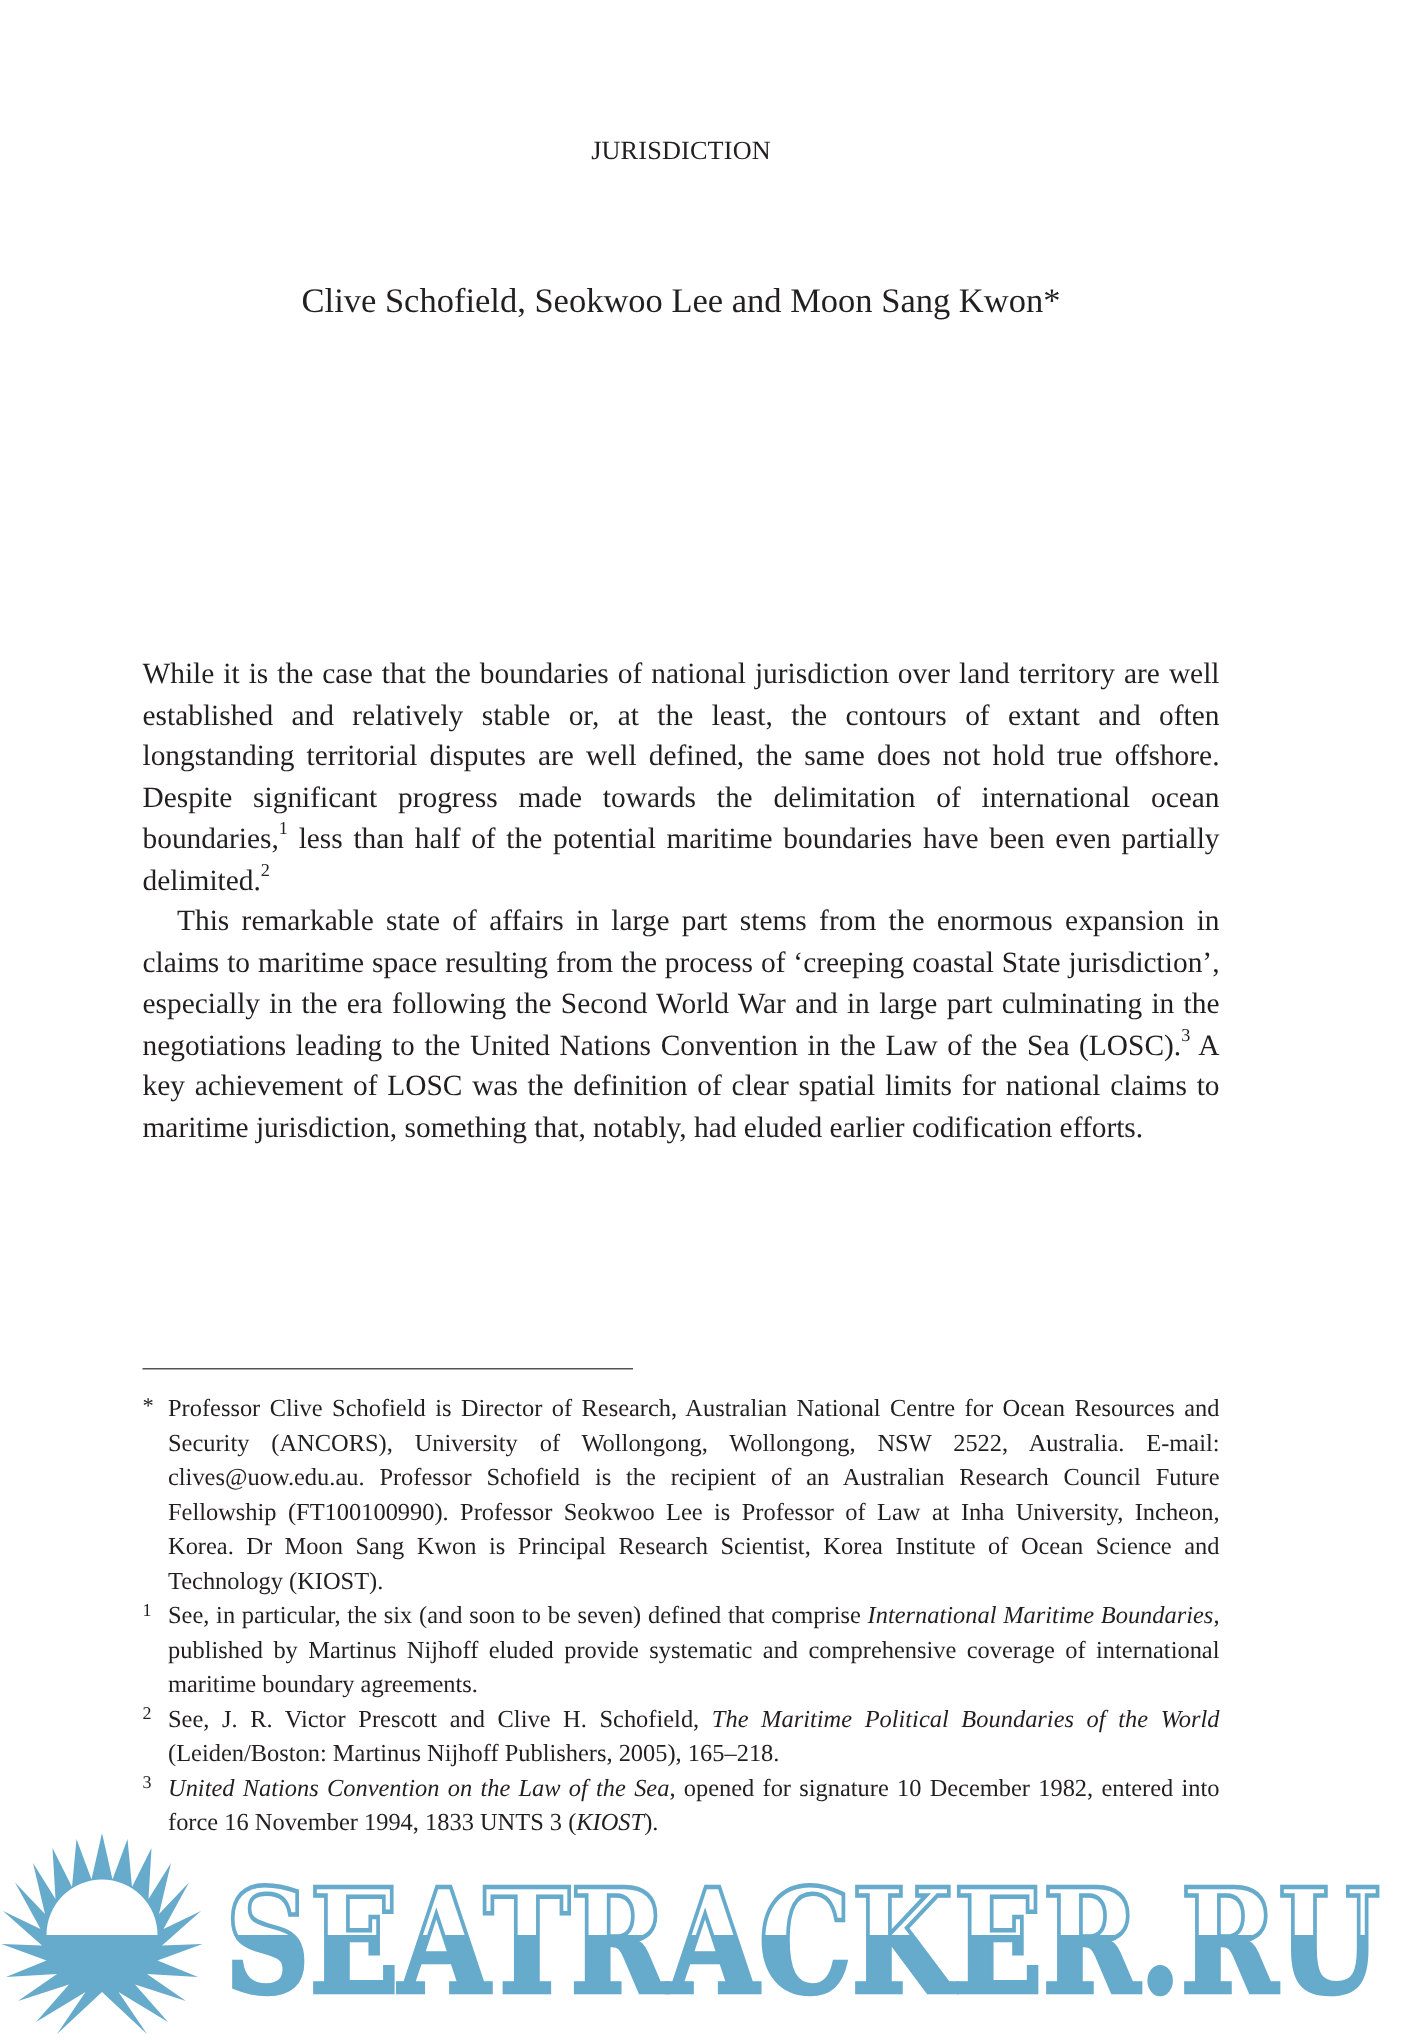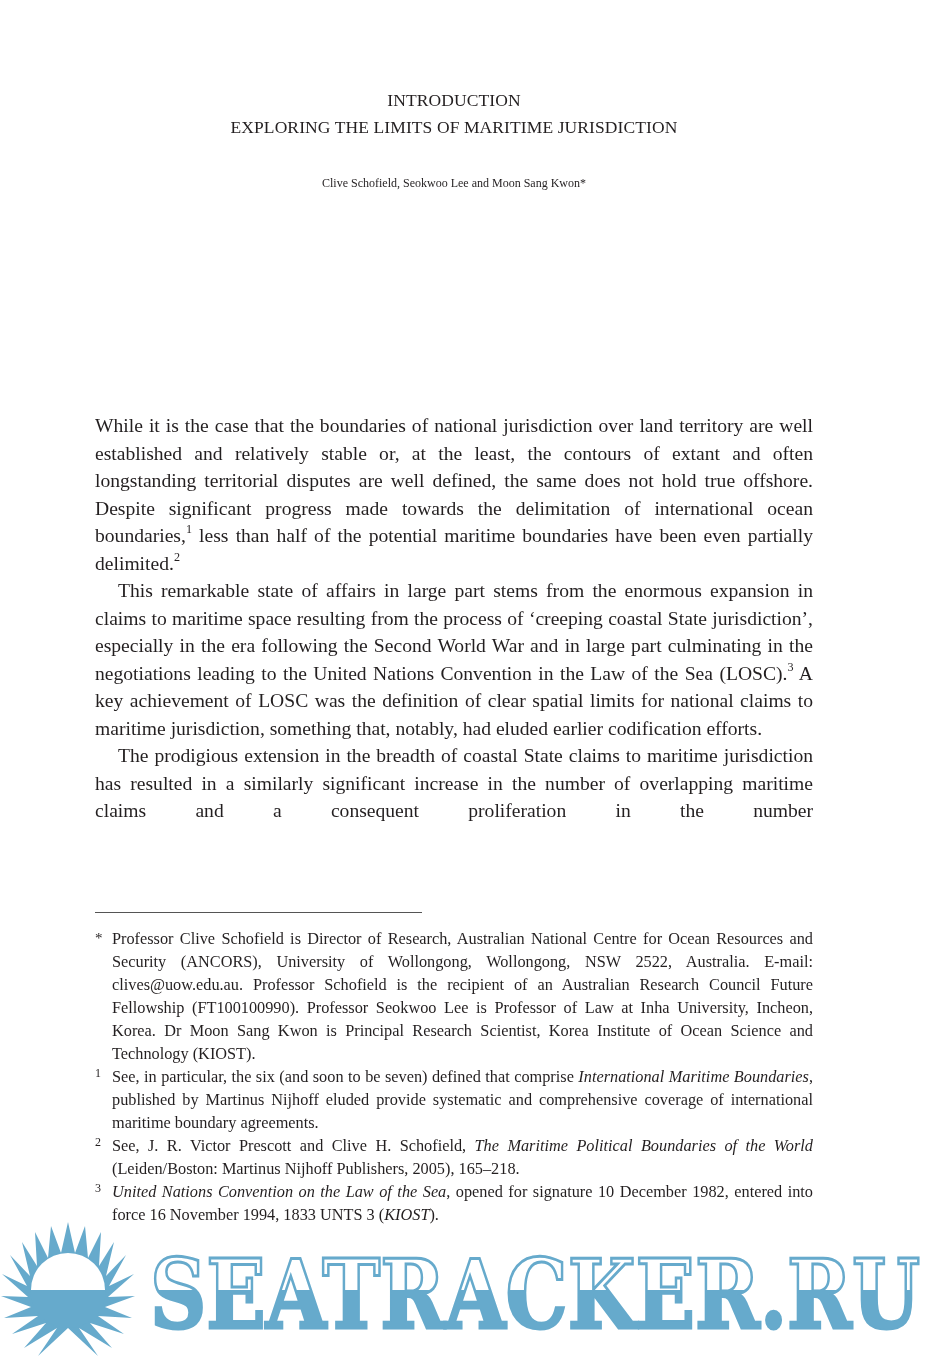--- a/index.html
+++ b/index.html
@@ -28,28 +28,28 @@
       text-align: center;
       font-size: 17.5px;
       letter-spacing: 0.1px;
     }
     .h-intro { top: 90px; }
     .h-title { top: 117px; }
     .authors {
       position: absolute;
       left: 0;
       width: 908px;
-      top: 176px;
+      top: 188px;
       text-align: center;
-      font-size: 12px;
+      font-size: 23px;
     }
     .body-text {
       position: absolute;
       left: 95px;
-      top: 412px;
+      top: 436px;
       width: 718px;
       font-size: 19.6px;
       line-height: 27.5px;
       text-align: justify;
       hyphens: manual;
     }
     .body-text p {
       margin: 0;
     }
     .body-text p.indent {
@@ -108,28 +108,26 @@
       top: 1248px;
       width: 775px;
       height: 84px;
     }
   </style>
 </head>
 <body>
 
 <div class="page">
 
-  <div class="heading h-intro">INTRODUCTION</div>
-  <div class="heading h-title">EXPLORING THE LIMITS OF MARITIME JURISDICTION</div>
+  <div class="heading h-intro">JURISDICTION</div>
   <div class="authors">Clive Schofield, Seokwoo Lee and Moon Sang Kwon*</div>
 
   <div class="body-text">
     <p><span>While it is the case that the boundaries of national jurisdiction over land territory are well established and relatively stable or, at the least, the contours of extant and often longstanding territorial disputes are well defined, the same does not hold true offshore. Despite significant progress made towards the delimitation of international ocean boundaries,</span><sup>1</sup><span> less than half of the potential maritime bound­aries have been even partially delimited.</span><sup>2</sup></p>
     <p class="indent"><span>This remarkable state of affairs in large part stems from the enormous expan­sion in claims to maritime space resulting from the process of ‘creeping coastal State jurisdiction’, especially in the era following the Second World War and in large part culminating in the negotiations leading to the United Nations Conven­tion in the Law of the Sea (LOSC).</span><sup>3</sup><span> A key achievement of LOSC was the definition of clear spatial limits for national claims to maritime jurisdiction, something that, notably, had eluded earlier codification efforts.</span></p>
-    <p class="indent" style="text-align-last: justify;"><span>The prodigious extension in the breadth of coastal State claims to maritime jurisdiction has resulted in a similarly significant increase in the number of overlapping maritime claims and a consequent proliferation in the number</span></p>
   </div>
 
   <div class="fn-rule"></div>
 
   <div class="footnotes">
     <p class="fn">
       <span class="mark star">*</span><span>Professor Clive Schofield is Director of Research, Australian National Centre for Ocean Resources and Security (ANCORS), University of Wollongong, Wollongong, NSW 2522, Australia. E-mail: clives@uow.edu.au. Professor Schofield is the recipient of an Australian Research Council Future Fellowship (FT100100990). Professor Seokwoo Lee is Professor of Law at Inha University, Incheon, Korea. Dr Moon Sang Kwon is Principal Research Scientist, Korea Institute of Ocean Science and Technology (KIOST).</span>
     </p>
     <p class="fn">
       <span class="mark">1</span><span>See, in particular, the six (and soon to be seven) defined that comprise </span><i>International Maritime Boundaries</i><span>, published by Martinus Nijhoff eluded provide systematic and com­prehensive coverage of international maritime boundary agreements.</span>

